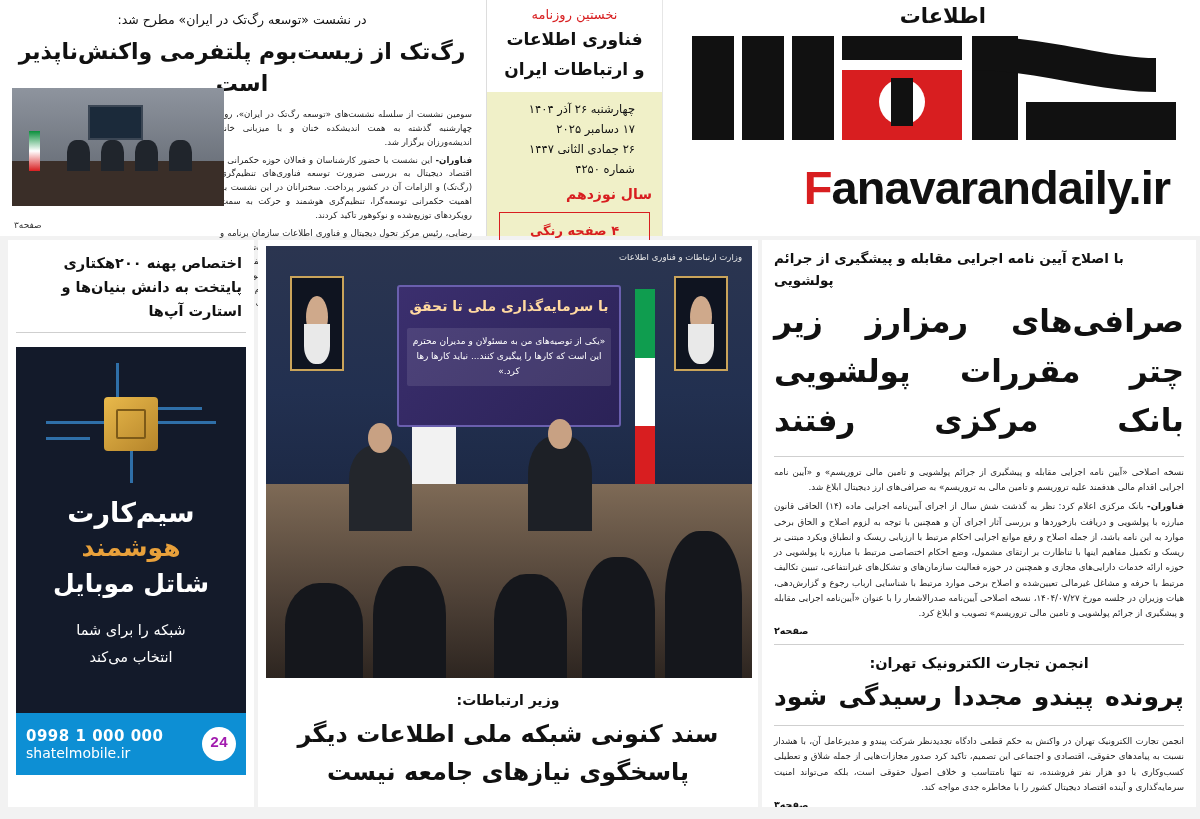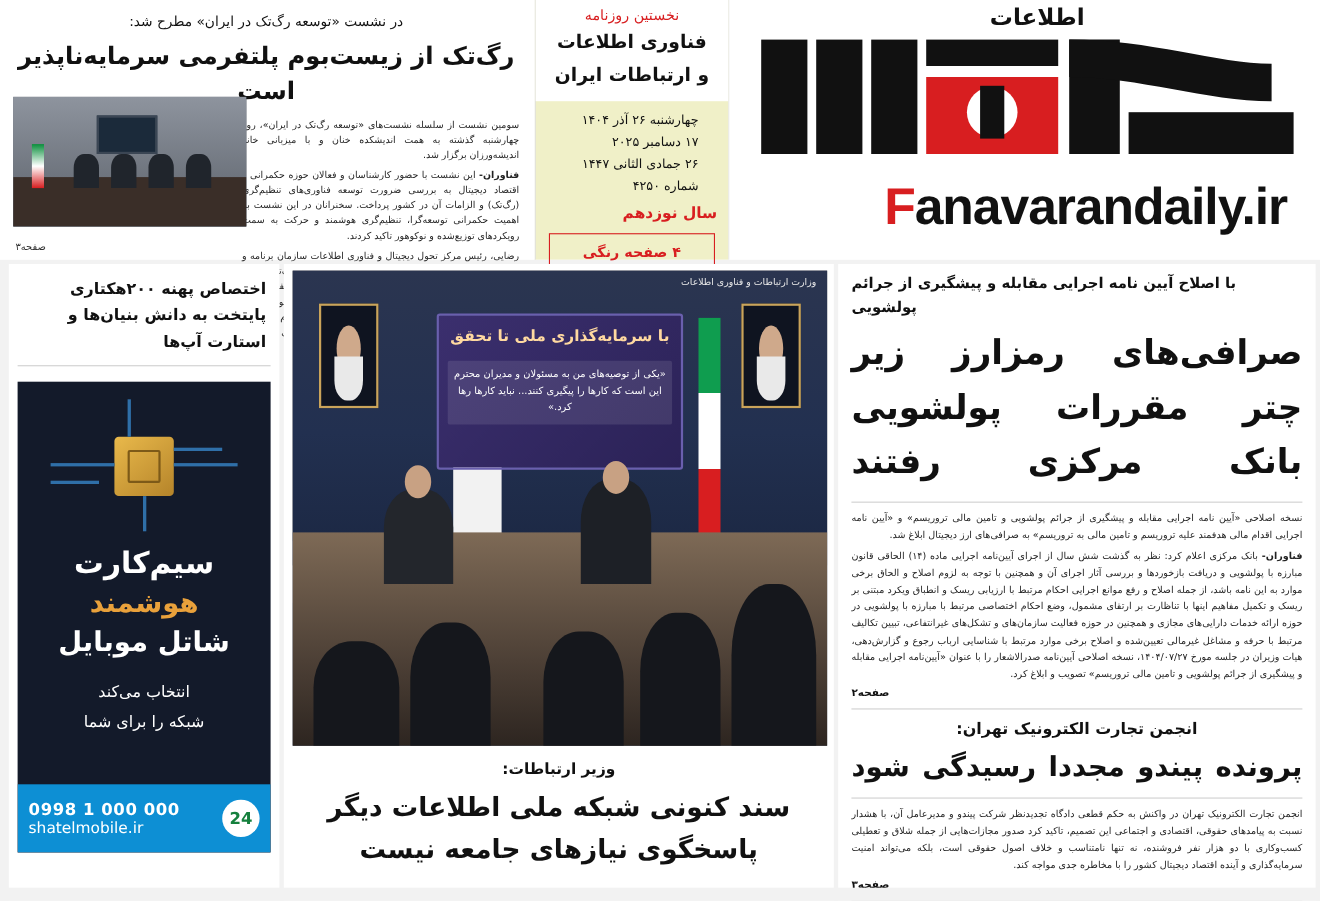--- a/index.html
+++ b/index.html
@@ -278,43 +278,43 @@
     position: absolute; top: 270px; width: 100%;
     font-size: 14.5px; line-height: 1.9; color: #fff;
   }
   .ad-footer {
     position: absolute; bottom: 0; left: 0; right: 0; height: 62px;
     background: #0d8fd4; display: flex; align-items: center;
     padding: 0 10px; gap: 8px; direction: rtl;
   }
   .ad-circle {
     width: 34px; height: 34px; border-radius: 50%;
-    background: #fff; color: #15803d; font-weight: bold;
+    background: #fff; color: #a21caf; font-weight: bold;
     display: flex; align-items: center; justify-content: center;
-    font-size: 15px; flex: 0 0 34px;
+    font-size: 15px; flex: 0 0 34px; font-family: Liberation Mono, monospace;
   }
   .ad-contact { text-align: left; flex: 1; direction: ltr; }
   .ad-phone { font-size: 15px; font-weight: bold; letter-spacing: .5px; }
   .ad-site { font-size: 14px; }
 
   .bottom-strip {
     position: absolute; bottom: 0; right: 0;
     width: 1200px; height: 12px; background: #f2f2f2;
   }
 </style>
 </head>
 <body>
 
 <div class="page">
 
   <div class="masthead">
 
     <div class="lead-top" style="order:3">
       <div class="over">در نشست «توسعه رگ‌تک در ایران» مطرح شد:</div>
-      <h1>رگ‌تک از زیست‌بوم پلتفرمی سرمایه‌ناپذیر است</h1>
+      <h1>رگ‌تک از زیست‌بوم پلتفرمی واکنش‌ناپذیر است</h1>
       <div class="body">
         <p>سومین نشست از سلسله نشست‌های «توسعه رگ‌تک در ایران»، روز چهارشنبه گذشته به همت اندیشکده خنان و با میزبانی خانه اندیشه‌ورزان برگزار شد.</p>
         <p><b>فناوران-</b> <span>این نشست با حضور کارشناسان و فعالان حوزه حکمرانی و اقتصاد دیجیتال به بررسی ضرورت توسعه فناوری‌های تنظیم‌گری (رگ‌تک) و الزامات آن در کشور پرداخت. سخنرانان در این نشست بر اهمیت حکمرانی توسعه‌گرا، تنظیم‌گری هوشمند و حرکت به سمت رویکردهای توزیع‌شده و نوکوهور تاکید کردند.</span></p>
         <p>رضایی، رئیس مرکز تحول دیجیتال و فناوری اطلاعات سازمان برنامه و بودجه، در این نشست، به اهمیت تحول پلتفرمی و نقش رگ‌تک در این تحول پرداخت. او با اشاره به تغییر بازار از سامانه به پلتفرم گفت: پلتفرم‌ها برای مدیریت تعارض‌های درونی و میان ذی‌نفعان خود، نیازمند ابزارهای تنظیم‌گری هستند. در دوران کرونا، سامانه سجام از احراز هویت غیرحضوری هوشمند استفاده کرد که اتومی رگ‌تک محسوب می‌شود.</p>
       </div>
       <div class="lead-photo">
         <div class="lp-wall"></div>
         <div class="lp-screen"></div>
         <div class="lp-table"></div>
         <div class="lp-flag"></div>
@@ -437,22 +437,22 @@
           <div class="chip-line" style="top:74px; left:0;   width:44px; height:3px"></div>
           <div class="chip-line" style="top:58px; left:112px; width:58px; height:3px"></div>
           <div class="chip-line" style="top:44px; left:112px; width:44px; height:3px"></div>
           <div class="chip-line" style="top:0;   left:70px; width:3px; height:34px"></div>
           <div class="chip-line" style="top:88px; left:84px; width:3px; height:32px"></div>
         </div>
         <div class="ad-brand-1">سیم‌کارت</div>
         <div class="ad-brand-2">هوشمند</div>
         <div class="ad-brand-3">شاتل موبایل</div>
         <div class="ad-tagline">
+          <div>شبکه را برای شما</div>
           <div>انتخاب می‌کند</div>
-          <div>شبکه را برای شما</div>
         </div>
         <div class="ad-footer">
           <div class="ad-circle">24</div>
           <div class="ad-contact">
             <div class="ad-phone">0998 1 000 000</div>
             <div class="ad-site">shatelmobile.ir</div>
           </div>
         </div>
       </div>
     </div>

